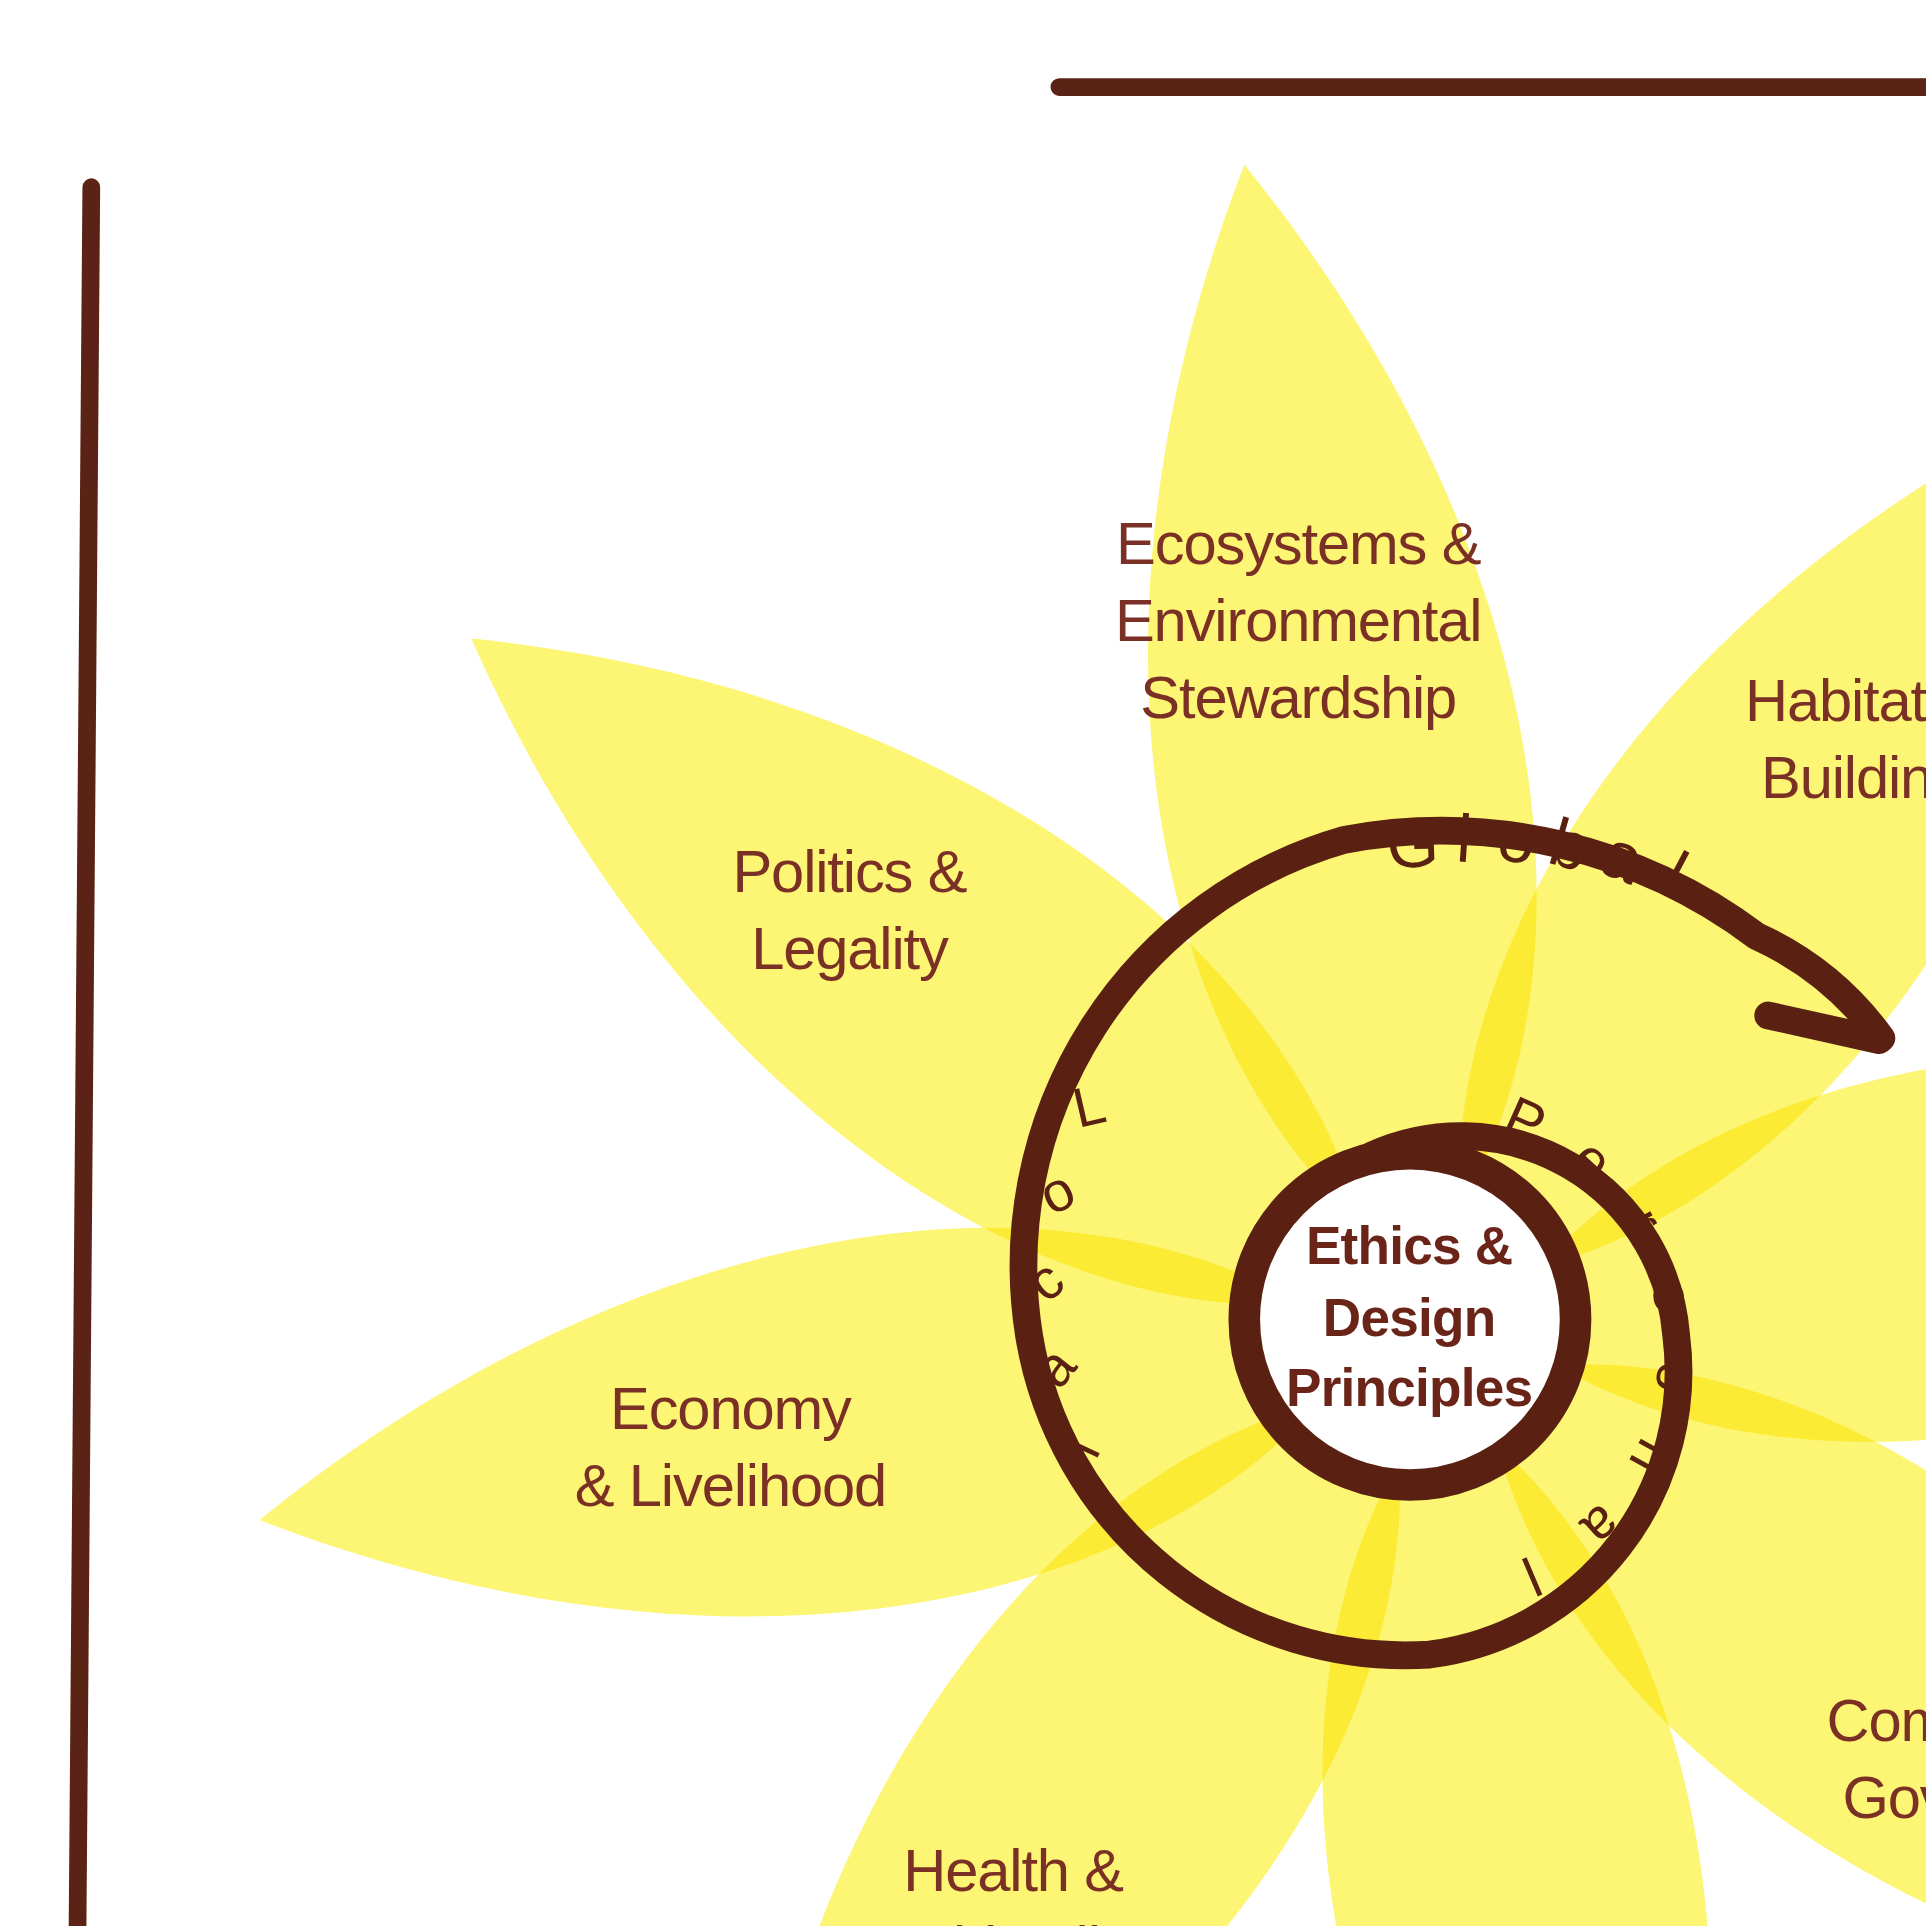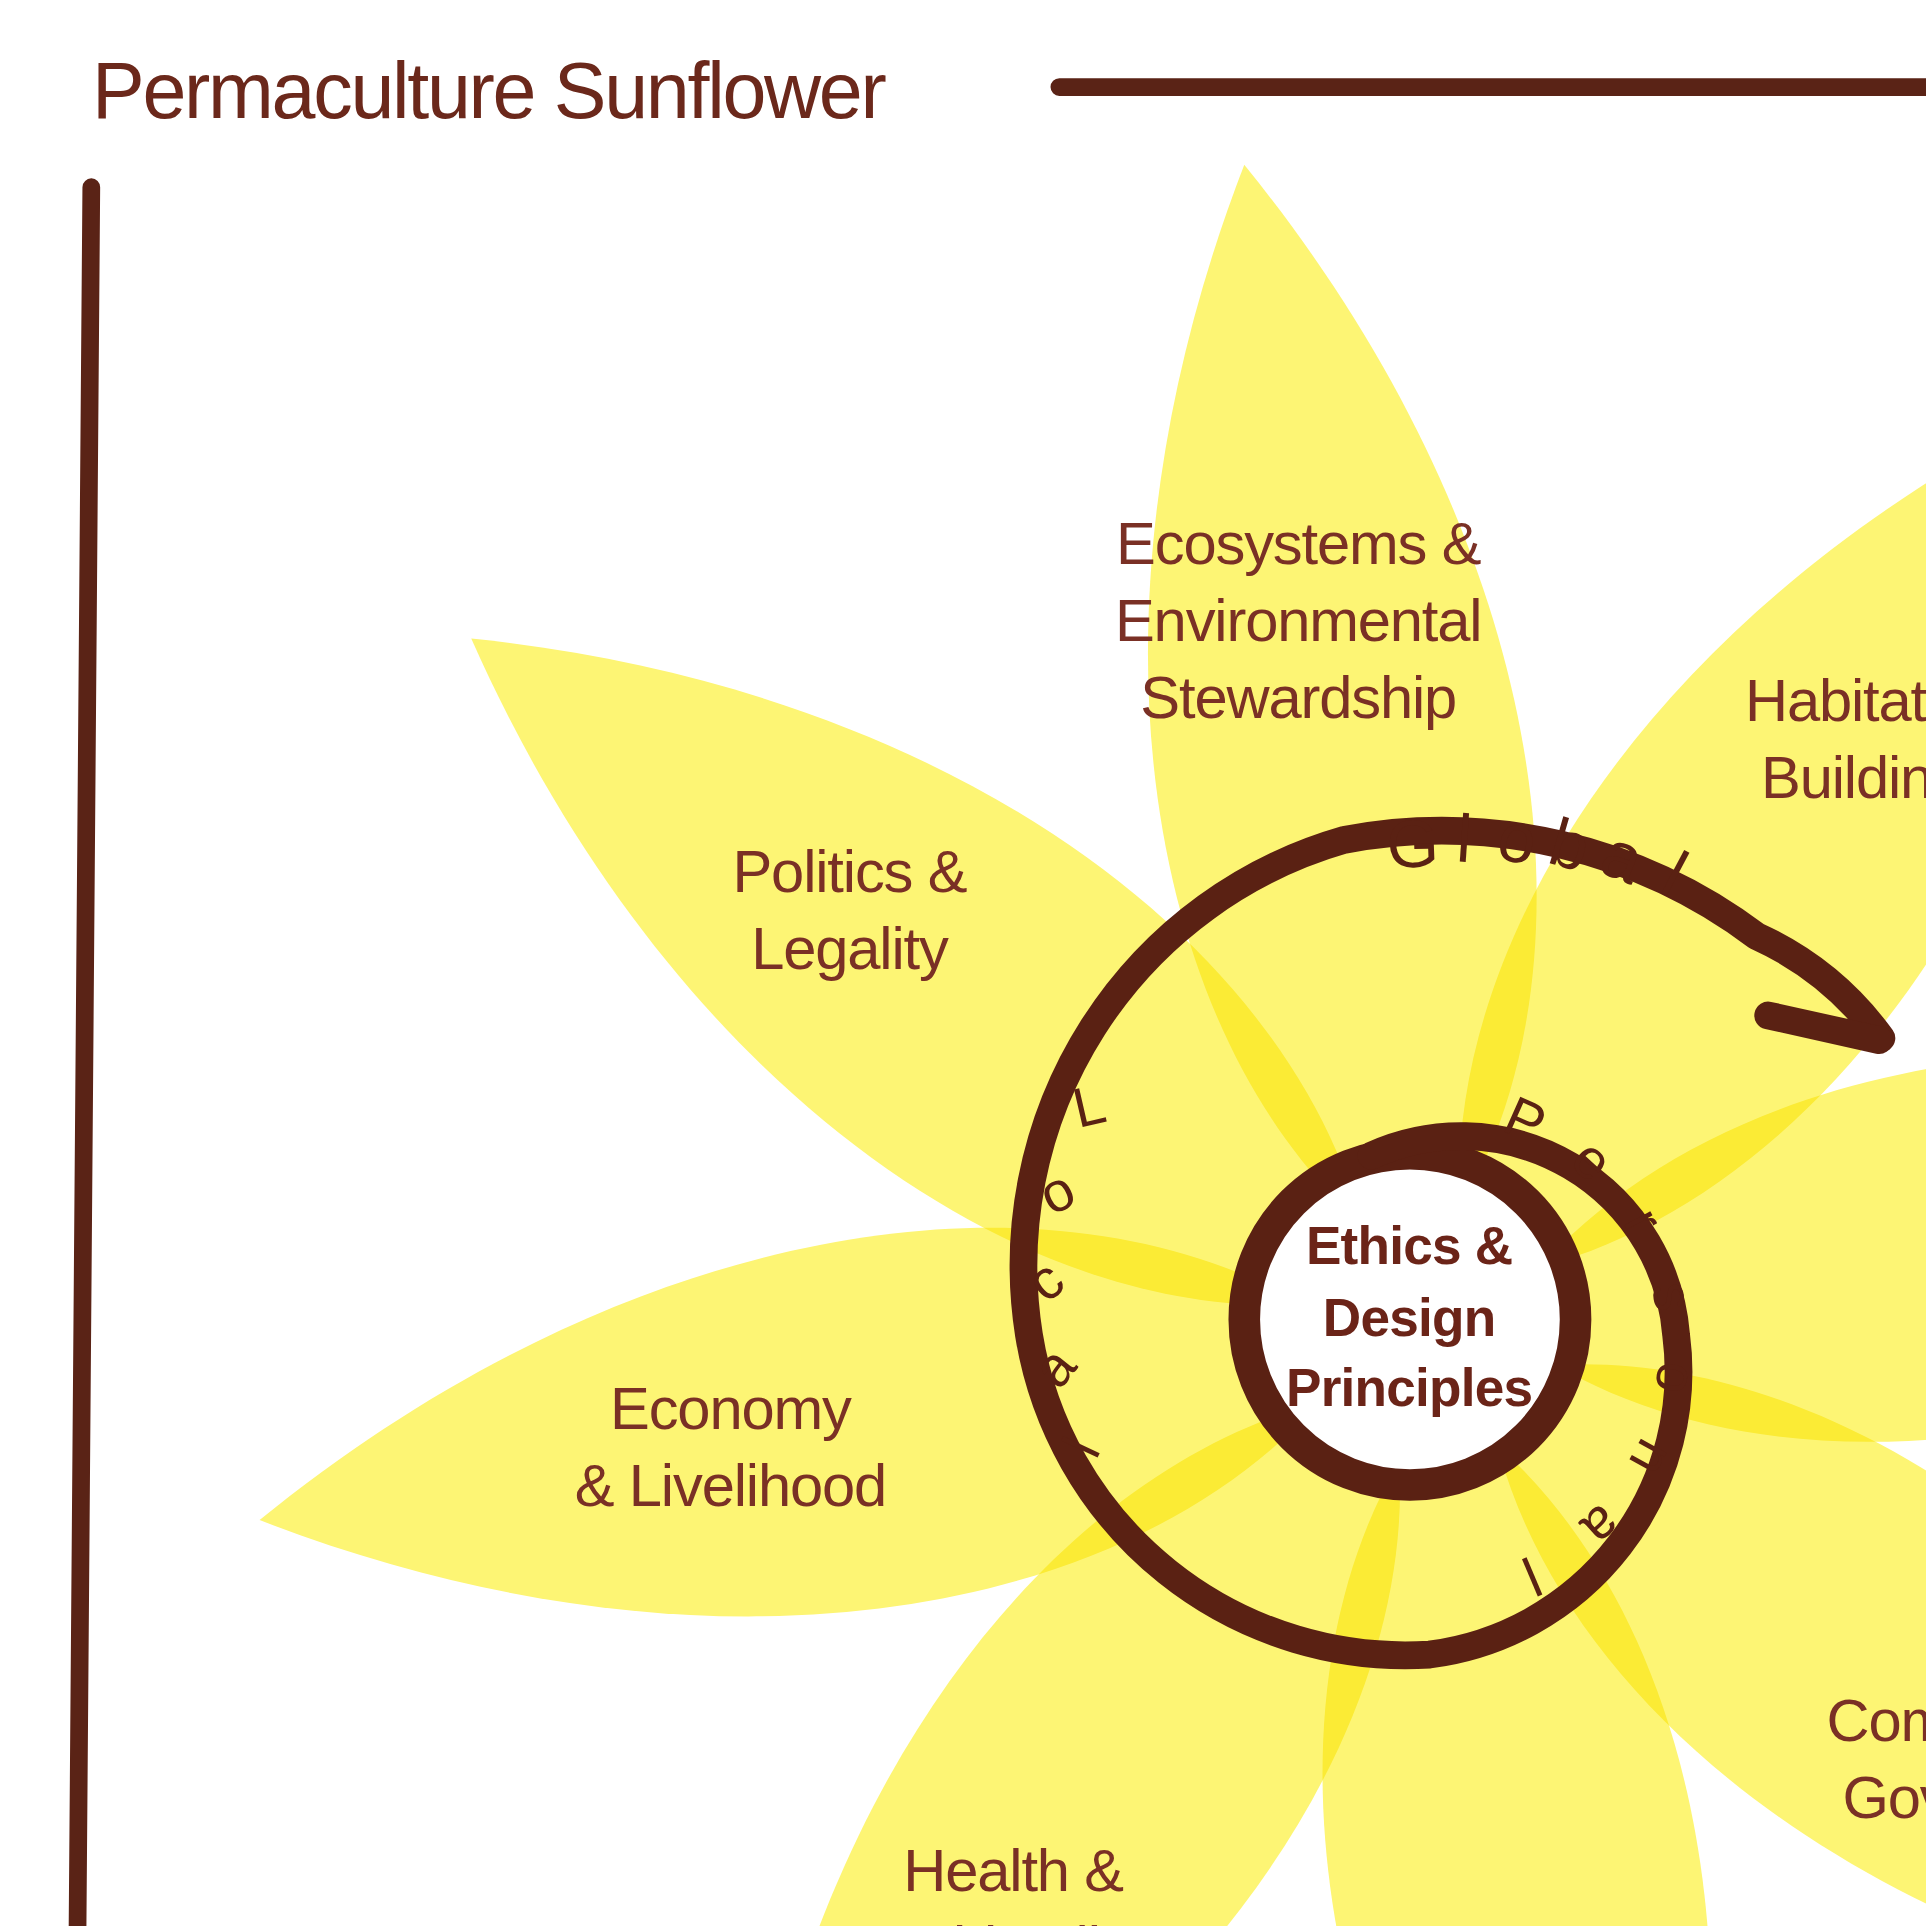--- a/index.html
+++ b/index.html
@@ -15,21 +15,20 @@
   .petalLabel{fill:#7A3025;font-size:155px;letter-spacing:-3px;text-anchor:middle;}
   .arcLetter{fill:#5A2113;font-weight:500;text-anchor:middle;}
   #page-title{position:absolute;left:92px;top:45px;font-size:79px;letter-spacing:-2.3px;
     color:#6B281B;font-weight:400;white-space:nowrap;margin:0;}
 </style>
 </head>
 <body>
 
 <div class="page">
 
-  <h1 id="page-title">Permaculture Sunflower</h1>
 
   <svg class="art" width="2821" height="2821" viewBox="0 0 7323 7323">
 
     <g>
       <path class="frame" d="M 2750,226 L 7035,226 Q 7090,231 7087,290 L 7087,7035 Q 7085,7088 7030,7086 L 6968,7086"></path>
       <path class="frame" d="M 237,486 L 186,6940"></path>
       <path class="faint" d="M 5950,7058 L 7086,7058"></path>
     </g>
 
     <g>

